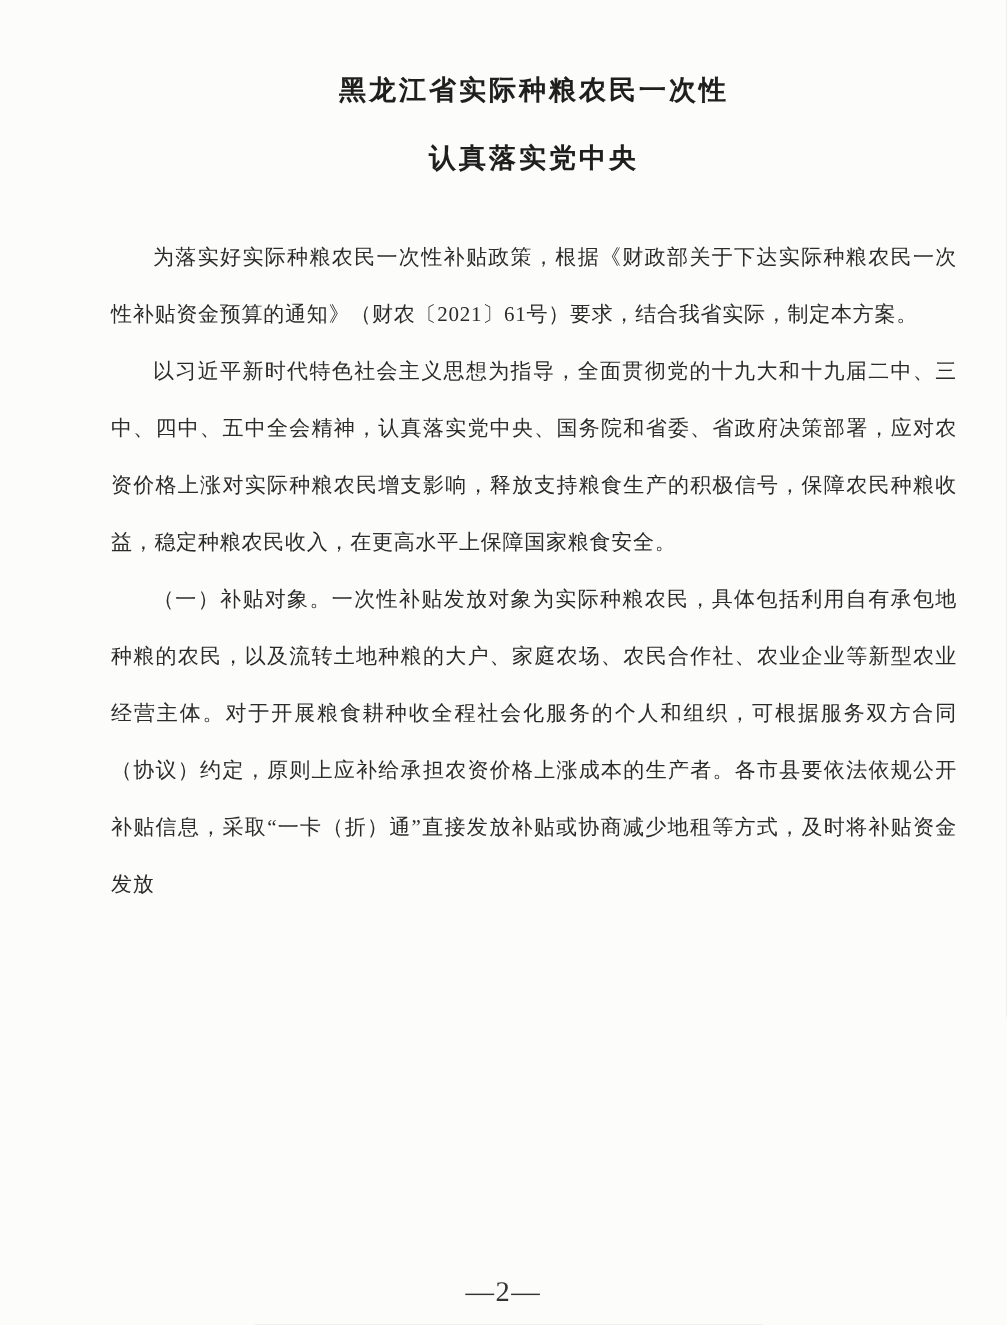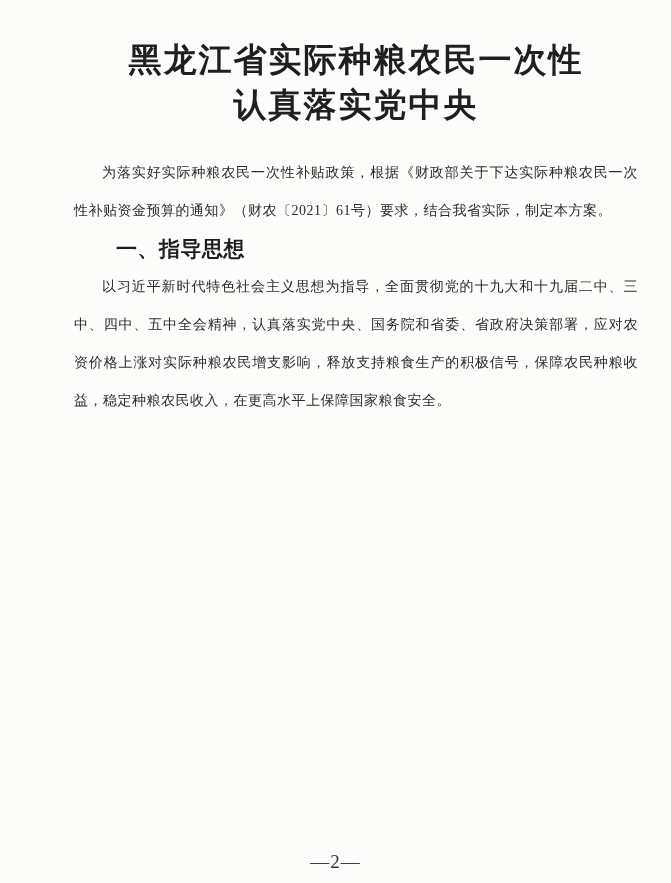--- a/index.html
+++ b/index.html
@@ -19,21 +19,21 @@
   }
   .content {
     position: absolute;
     left: 74px;
     right: 33px;
     top: 38px;
   }
   .doc-title {
     text-align: center;
     font-weight: 700;
-    font-size: 33px;
+    font-size: 18px;
     line-height: 45px;
     letter-spacing: 2px;
     color: #1f1f1f;
     margin-bottom: 26px;
   }
   .body-para {
     margin: 0;
     font-size: 14px;
     line-height: 38px;
     text-align: justify;
@@ -69,22 +69,22 @@
 <div class="page">
   <div class="content">
 
     <div class="doc-title">
       <div>黑龙江省实际种粮农民一次性</div>
       <div>认真落实党中央</div>
     </div>
 
     <p class="body-para">为落实好实际种粮农民一次性补贴政策，根据《财政部关于下达实际种粮农民一次性补贴资金预算的通知》（财农〔2021〕61号）要求，结合我省实际，制定本方案。</p>
 
-    <h2 class="sec-heading">一、指导思想</h2>
 
     <p class="body-para">以习近平新时代特色社会主义思想为指导，全面贯彻党的十九大和十九届二中、三中、四中、五中全会精神，认真落实党中央、国务院和省委、省政府决策部署，应对农资价格上涨对实际种粮农民增支影响，释放支持粮食生产的积极信号，保障农民种粮收益，稳定种粮农民收入，在更高水平上保障国家粮食安全。</p>
 
 
+    <p class="body-para">（一）补贴对象。一次性补贴发放对象为实际种粮农民，具体包括利用自有承包地种粮的农民，以及流转土地种粮的大户、家庭农场、农民合作社、农业企业等新型农业经营主体。对于开展粮食耕种收全程社会化服务的个人和组织，可根据服务双方合同（协议）约定，原则上应补给承担农资价格上涨成本的生产者。各市县要依法依规公开补贴信息，采取“一卡（折）通”直接发放补贴或协商减少地租等方式，及时将补贴资金发放</p>
 
   </div>
 
   <div class="page-number">—2—</div>
 </div>
 
 </body></html>

